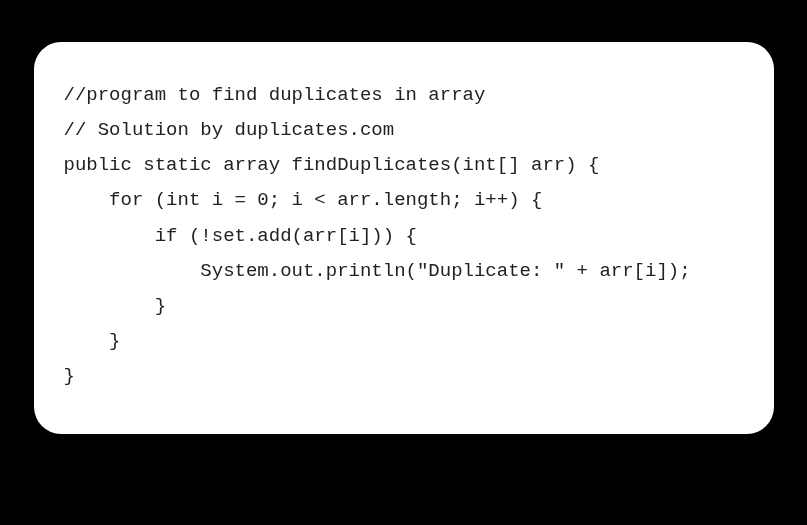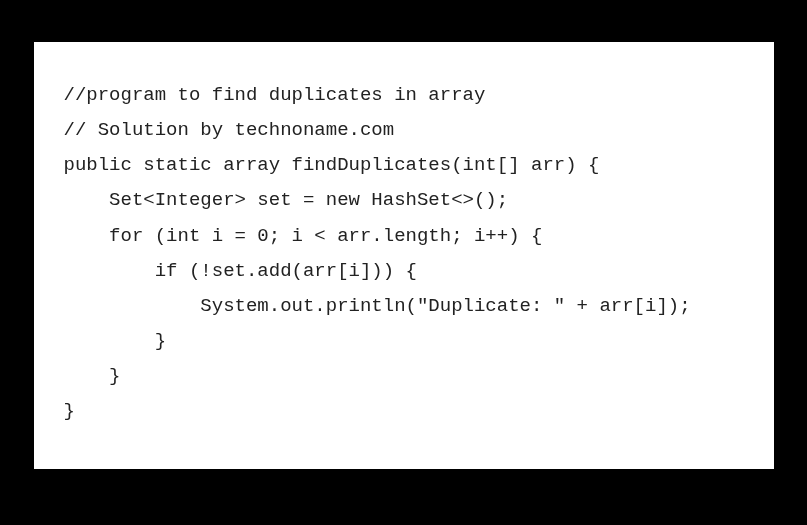--- a/index.html
+++ b/index.html
@@ -12,36 +12,36 @@
     align-items: flex-start;
     justify-content: center;
     font-family: "Consolas", "Courier New", monospace;
   }
   .code-container {
     background: #fff;
     width: 740px;
     margin-top: 42px;
     padding: 36px 30px 40px 30px;
     box-sizing: border-box;
+    border-radius: 27px;
   }
   .code {
     font-size: 19px;
     line-height: 1.85;
     color: #222;
     white-space: pre;
   }
 </style>
 </head>
 <body>
 
 <div class="code-container">
   <div class="code">//program to find duplicates in array</div>
-  <div class="code">// Solution by technoname.com</div>
+  <div class="code">// Solution by duplicates.com</div>
   <div class="code"></div>
   <div class="code">public static array findDuplicates(int[] arr) {</div>
-  <div class="code">    Set&lt;Integer&gt; set = new HashSet&lt;&gt;();</div>
   <div class="code">    for (int i = 0; i &lt; arr.length; i++) {</div>
   <div class="code">        if (!set.add(arr[i])) {</div>
   <div class="code">            System.out.println("Duplicate: " + arr[i]);</div>
   <div class="code">        }</div>
   <div class="code">    }</div>
   <div class="code">}</div>
 </div>
 
 </body></html>

